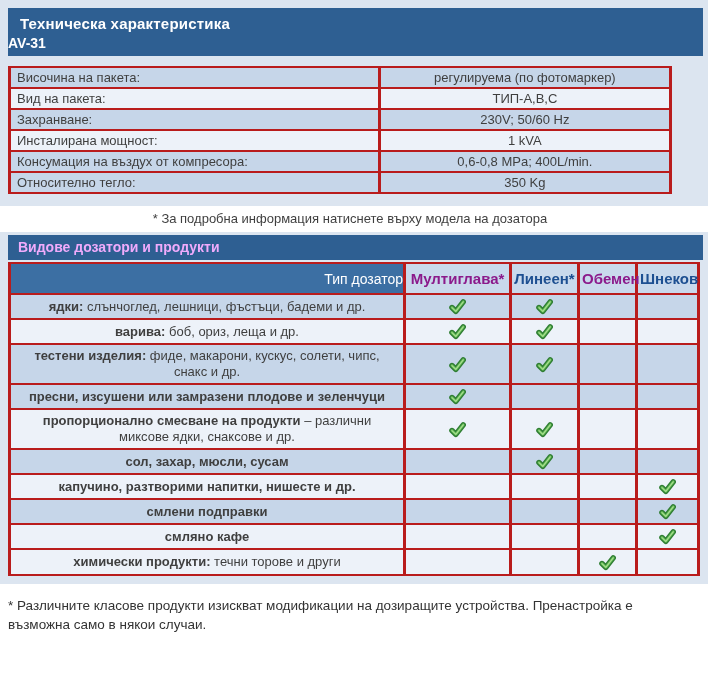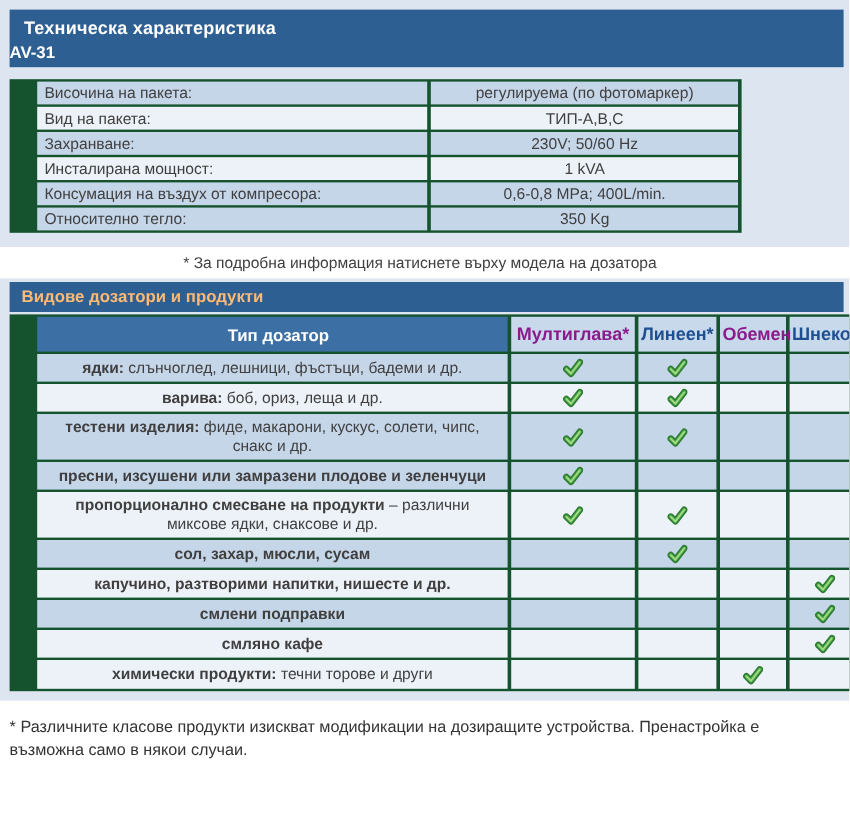--- a/index.html
+++ b/index.html
@@ -9,43 +9,43 @@
   .band { background:#dce5f0; padding-left:8px; padding-right:5px; }
   .band-top { padding-top:8px; padding-bottom:12px; }
   .band-bottom { padding-top:3px; padding-bottom:8px; }
 
   
   .main-header { background:#2e5f92; color:#ffffff; }
   .hdr-title { font-size:15px; font-weight:bold; padding:7px 0 3px 12px; letter-spacing:.2px; }
   .hdr-model { font-size:14px; font-weight:bold; text-align:left; padding:0 8px 5px 0; }
 
   
-  table { border-collapse:separate; width:610px; background:#14532d;padding-left:20px; }
+  table { border-collapse:separate; width:664px; background:#b91c1c; }
   .spec-table { margin-top:10px; border-spacing:3px 2px; }
   .spec-table td { font-size:13px; line-height:15px; color:#3f3f3f; padding:2px 6px; }
   .spec-table td.lbl { width:56%; text-align:left; }
   .spec-table td.val { width:44%; text-align:center; }
   tr.blue  td { background:#c6d6e9; }
   tr.light td { background:#edf2f9; }
 
   
   .note-top { background:#ffffff; font-size:13px; color:#3f3f3f; text-align:center;
               padding:5px 8px 6px 0; }
 
   
-  .products-header { background:#2e5f92; color:#fdba74; font-size:14px; font-weight:bold;
+  .products-header { background:#2e5f92; color:#f0abfc; font-size:14px; font-weight:bold;
                      padding:4px 0 5px 10px; }
   .prod-table { margin-top:2px; border-spacing:3px 2px; table-layout:fixed; }
   .prod-table col.c-label { width:392px; }
   .prod-table col.c1 { width:103px; }
   .prod-table col.c2 { width:65px; }
   .prod-table col.c3 { width:55px; }
   .prod-table col.c4 { width:59px; }
-  .type-cell { background:#3c6fa3; color:#ffffff; font-size:14px; font-weight:bold;
-               text-align:center; padding:6px 0 6px 10px; }
+  .type-cell { background:#3c6fa3; color:#ffffff; font-size:14px; font-weight:normal;
+               text-align:right; padding:6px 0 6px 10px; }
   .col-head { background:#c9d9ec; font-size:15px; font-weight:bold; text-align:center;
               padding:6px 2px; cursor:pointer; }
   .prod-table td { font-size:13px; line-height:16px; color:#3f3f3f; padding:3px 6px;
                    text-align:center; vertical-align:middle; }
   .prod-table td .lead { font-weight:bold; }
   .check { display:inline-block; vertical-align:middle; }
 
   
   .note-bottom { background:#ffffff; font-size:13.5px; line-height:19px; color:#333333;
                  padding:12px 10px 0 8px; }

